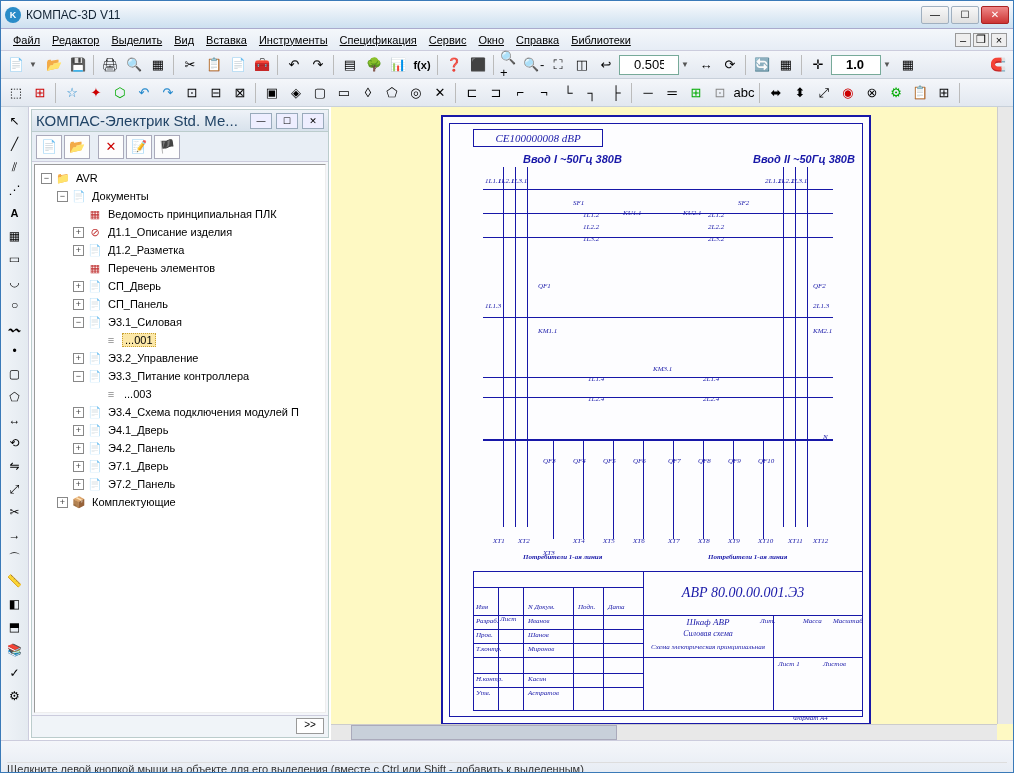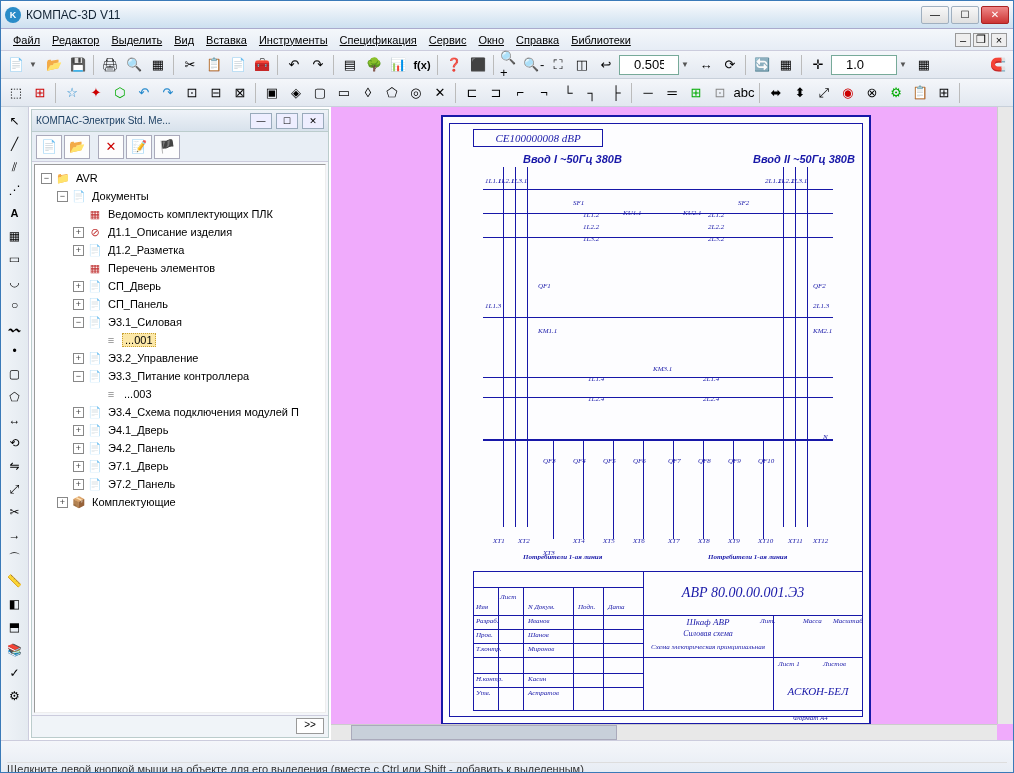--- a/index.html
+++ b/index.html
@@ -18,34 +18,34 @@
 .toolbar-row { height: 28px; background: linear-gradient(#f4f6fa,#e2e8f0); border-bottom: 1px solid #c8d0da; display: flex; align-items: center; padding: 0 4px; gap: 2px; }
 .tb-btn { width: 22px; height: 22px; display: flex; align-items: center; justify-content: center; cursor: pointer; border: 1px solid transparent; font-size: 13px; }
 .tb-sep { width: 2px; height: 20px; border-left: 1px solid #bbb; margin: 0 2px; }
 .tb-input { height: 20px; border: 1px solid #7a9; background: #fff; padding: 0 14px; font-size: 13px; }
 .tb-dd { width: 12px; font-size: 8px; color: #555; }
 .main-area { display: flex; height: 633px; }
 .left-strip { width: 28px; background: linear-gradient(90deg,#f0f4f8,#e4eaf0); border-right: 1px solid #ccd; display: flex; flex-direction: column; align-items: center; padding-top: 4px; gap: 3px; }
 .left-strip .ls-btn { width: 20px; height: 20px; display: flex; align-items: center; justify-content: center; cursor: pointer; font-size: 12px; }
 .panel { width: 298px; background: #f4f6fa; border: 1px solid #bcc; display: flex; flex-direction: column; margin: 2px; }
 .panel-header { height: 22px; background: linear-gradient(#eef2f8,#d8e2ec); border-bottom: 1px solid #bcc; display: flex; align-items: center; padding: 0 4px; gap: 4px; }
-.panel-header .ptitle { flex: 1; color: #246; font-size: 10px; overflow: hidden; white-space: nowrap; text-overflow: ellipsis; }
+.panel-header .ptitle { flex: 1; color: #246; font-size: 15px; overflow: hidden; white-space: nowrap; text-overflow: ellipsis; }
 .panel-header .pbtn { width: 22px; height: 16px; border: 1px solid #9ab; background: #eef; display: flex; align-items: center; justify-content: center; font-size: 9px; cursor: pointer; }
 .panel-tb { height: 30px; background: #e8eef5; border-bottom: 1px solid #ccd; display: flex; align-items: center; padding: 0 4px; gap: 2px; }
 .panel-tb .ptbtn { width: 26px; height: 24px; border: 1px solid #aab; background: #fdfdfd; display: flex; align-items: center; justify-content: center; cursor: pointer; font-size: 13px; }
 .tree { flex: 1; background: #fff; overflow: auto; padding: 4px 2px; border: 1px inset #eee; margin: 2px; }
 .tree-node { display: flex; align-items: center; height: 18px; white-space: nowrap; gap: 3px; cursor: pointer; }
 .tree-node .exp { width: 11px; height: 11px; border: 1px solid #888; background: #fff; font-size: 9px; line-height: 9px; text-align: center; color: #444; cursor: pointer; }
 .tree-node .exp.blank { border: none; }
 .tree-node .ticon { width: 16px; height: 14px; display: flex; align-items: center; justify-content: center; font-size: 11px; }
 .tree-node.selected .label { background: #fce8a8; border: 1px dotted #c8a030; padding: 0 2px; }
 .tree-node .label { padding: 0 2px; }
 .panel-bottom { height: 22px; display: flex; justify-content: flex-end; padding: 2px 4px; background: #f0f4f8; border-top: 1px solid #ccd; }
 .panel-bottom .more { width: 28px; height: 16px; border: 1px solid #999; background: #fff; font-size: 10px; text-align: center; cursor: pointer; }
-.canvas-area { flex: 1; background: #f0abfc; position: relative; overflow: auto; }
+.canvas-area { flex: 1; background: #fef9c3; position: relative; overflow: auto; }
 .drawing { position: absolute; left: 110px; top: 8px; width: 430px; height: 610px; border: 2px solid #1818a8; background: #fdfdff; }
 .drawing-inner { position: absolute; inset: 6px; border: 1px solid #1818a8; }
 .tblock { position: absolute; border: 1px solid #1818a8; font-family: 'Times New Roman', serif; font-style: italic; color: #1818a8; display: flex; align-items: center; justify-content: center; text-align: center; font-size: 9px; }
 .wire { position: absolute; background: #1818a8; }
 .wlabel { position: absolute; color: #1818a8; font-size: 7px; font-style: italic; font-family: 'Times New Roman', serif; white-space: nowrap; }
 .hscroll { position: absolute; bottom: 0; left: 0; right: 16px; height: 16px; background: #e8e8e8; border-top: 1px solid #ccc; display: flex; }
 .hscroll .thumb { width: 40%; height: 100%; background: #c8d0da; border: 1px solid #aab; margin-left: 20px; }
 .vscroll { position: absolute; top: 0; right: 0; bottom: 16px; width: 16px; background: #e8e8e8; border-left: 1px solid #ccc; }
 .statusbar { height: 40px; background: linear-gradient(#f4f6fa,#e4eaf2); border-top: 1px solid #ccd; padding: 2px 6px; display: flex; flex-direction: column; justify-content: center; }
 .statusbar .st-top { height: 16px; border-bottom: 1px solid #ddd; }
@@ -118,21 +118,21 @@
   <div class="tb-btn">↩</div>
   <input class="tb-input" style="width: 60px;" value="0.5057">
     <div class="tb-dd">▼</div>
   <div class="tb-btn">↔</div>
   <div class="tb-btn">⟳</div>
   <div class="tb-sep"></div>
   <div class="tb-btn">🔄</div>
   <div class="tb-btn">▦</div>
   <div class="tb-sep"></div>
   <div class="tb-btn">✛</div>
-  <input class="tb-input" style="width: 66px;" value="1.0">
+  <input class="tb-input" style="width: 50px; font-weight: bold;" value="1.0">
     <div class="tb-dd">▼</div>
   <div class="tb-btn">▦</div>
   <div style="flex:1"></div>
   <div class="tb-btn" style="color:#c00">🧲</div>
 </div>
 
 <div class="toolbar-row">
   <div class="tb-btn">⬚</div>
   <div class="tb-btn" style="color:#c00">⊞</div>
   <div class="tb-sep"></div>
@@ -234,21 +234,21 @@
           <span class="label">AVR</span>
         </div>
         <div class="tree-node" style="padding-left: 20px;">
           <span class="exp">−</span>
           <span class="ticon" style="color: rgb(42, 140, 200);">📄</span>
           <span class="label">Документы</span>
         </div>
         <div class="tree-node" style="padding-left: 36px;">
           <span class="exp blank"></span>
           <span class="ticon" style="color: rgb(192, 48, 48);">▦</span>
-          <span class="label">Ведомость комплектующих ПЛК</span>
+          <span class="label">Ведомость принципиальная ПЛК</span>
         </div>
         <div class="tree-node" style="padding-left: 36px;">
           <span class="exp">+</span>
           <span class="ticon" style="color: rgb(192, 48, 48);">⊘</span>
           <span class="label">Д1.1_Описание изделия</span>
         </div>
         <div class="tree-node" style="padding-left: 36px;">
           <span class="exp">+</span>
           <span class="ticon" style="color: rgb(32, 160, 32);">📄</span>
           <span class="label">Д1.2_Разметка</span>
@@ -434,26 +434,25 @@
       <div class="wire" style="left:330px;top:498px;width:1px;height:96px"></div>
       <div class="wire" style="left:55px;top:470px;width:1px;height:124px"></div>
       <div class="wire" style="left:80px;top:470px;width:1px;height:124px"></div>
       <div class="wire" style="left:130px;top:470px;width:1px;height:124px"></div>
       <div class="wire" style="left:160px;top:470px;width:1px;height:124px"></div>
 
       <div class="tblock" style="left:200px;top:454px;width:200px;height:44px;border:none;font-size:14px">АВР 80.00.00.001.Э3</div>
       <div class="tblock" style="left:200px;top:498px;width:130px;height:14px;border:none;font-size:9px">Шкаф АВР</div>
       <div class="tblock" style="left:200px;top:510px;width:130px;height:12px;border:none;font-size:8px">Силовая схема</div>
       <div class="tblock" style="left:200px;top:522px;width:130px;height:16px;border:none;font-size:7px">Схема электрическая принципиальная</div>
-      <div class="tblock" style="left:330px;top:555px;width:90px;height:38px;border:none;font-size:11px">АСКОН-БЕЛ</div>
       <div class="wlabel" style="left:350px;top:597px">Формат   A4</div>
       <div class="wlabel" style="left:245px;top:614px">Копировал</div>
 
       <div class="wlabel" style="left:33px;top:486px">Изм</div>
-      <div class="wlabel" style="left:57px;top:476px">Лист</div>
+      <div class="wlabel" style="left:57px;top:498px">Лист</div>
       <div class="wlabel" style="left:85px;top:486px">N Докум.</div>
       <div class="wlabel" style="left:135px;top:486px">Подп.</div>
       <div class="wlabel" style="left:165px;top:486px">Дата</div>
 
       <div class="wlabel" style="left:33px;top:500px">Разраб.</div>
       <div class="wlabel" style="left:85px;top:500px">Иванов</div>
       <div class="wlabel" style="left:33px;top:514px">Пров.</div>
       <div class="wlabel" style="left:85px;top:514px">Шанов</div>
       <div class="wlabel" style="left:33px;top:528px">Т.контр.</div>
       <div class="wlabel" style="left:85px;top:528px">Миронов</div>

